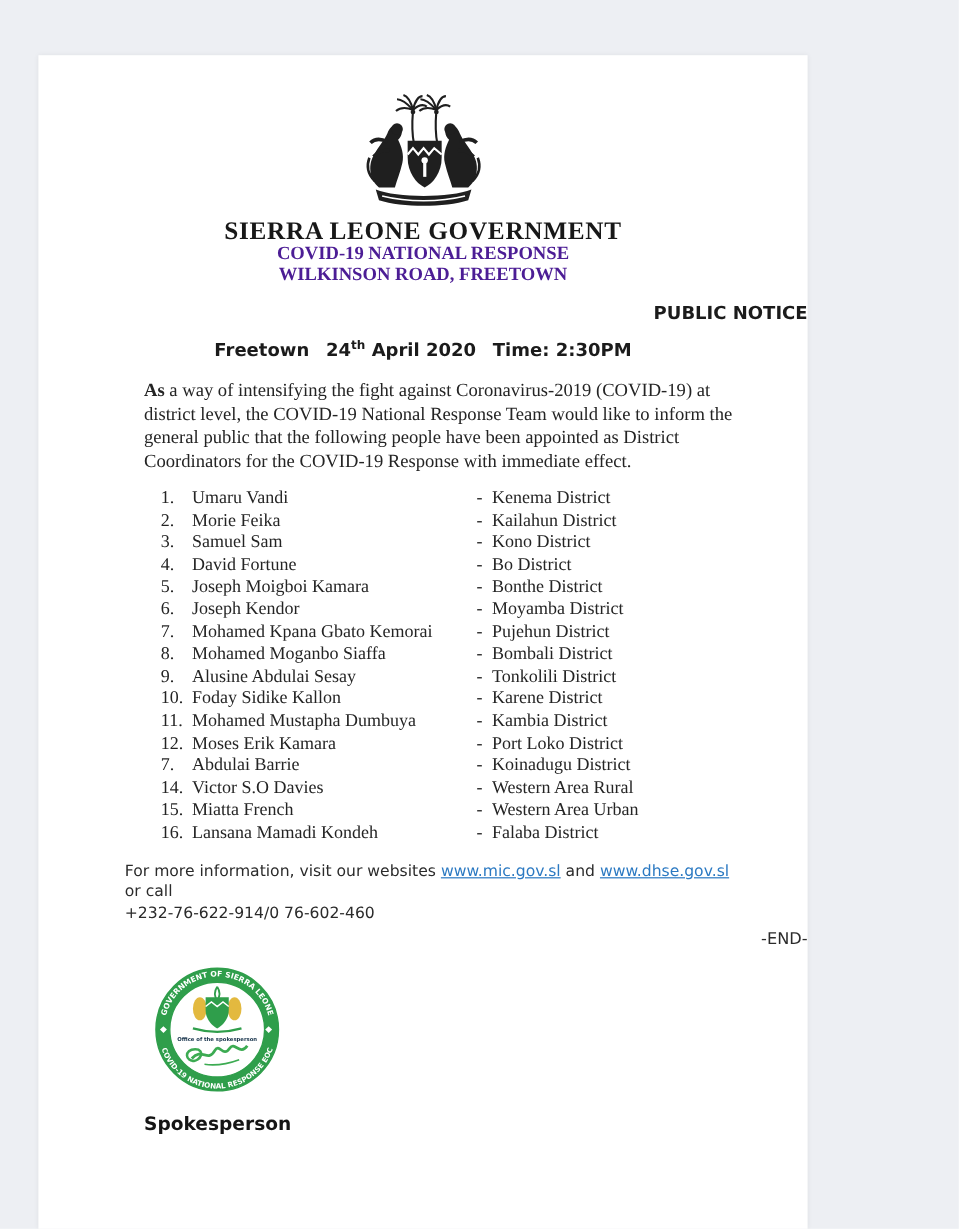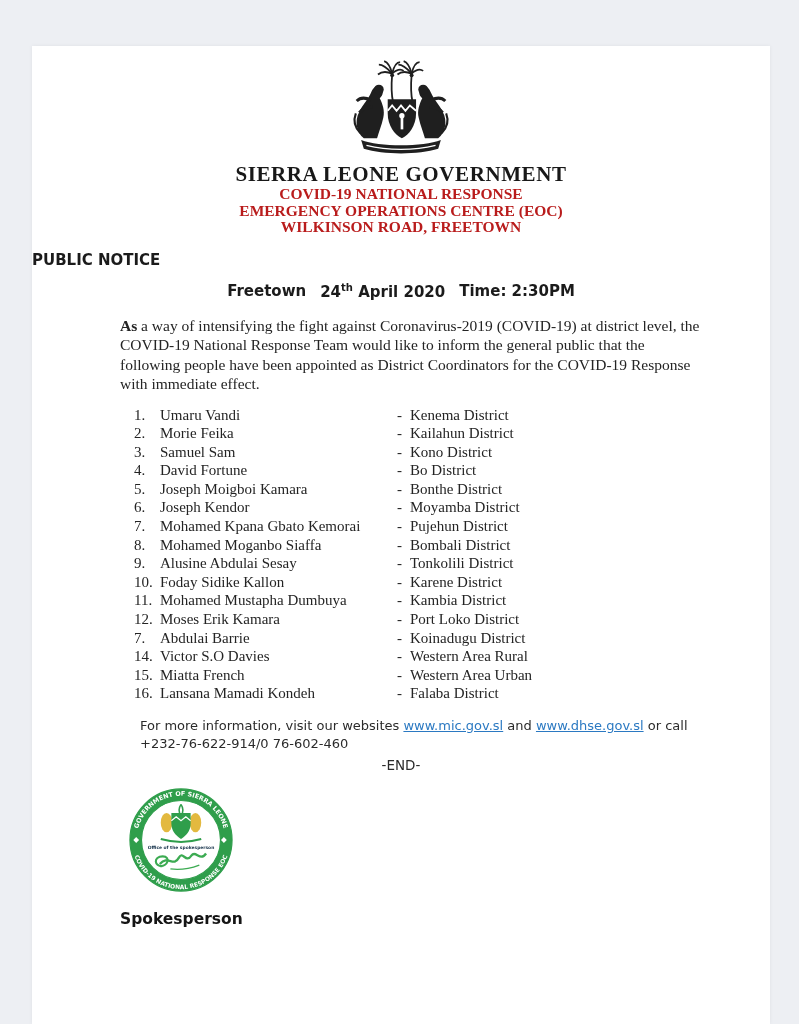--- a/index.html
+++ b/index.html
@@ -7,45 +7,45 @@
     width:799px;height:1024px;
     background:#edeff3;
     position:relative;
     overflow:hidden;
     font-family:"Liberation Serif", serif;
     color:#242424;
   }
   .paper{
     position:absolute;
     left:32px;top:46px;
-    width:738px;height:978px;
+    width:641px;height:978px;
     background:#ffffff;
     box-shadow:0 0 4px rgba(0,0,0,0.06);
     box-sizing:border-box;
-    padding-top:12px;
+    padding-top:30px;
   }
   .crest{display:block;margin:0 auto;width:124px;height:102px;}
   .org-name{
     text-align:center;
     font-weight:bold;
     font-size:21px;
     letter-spacing:0.6px;
     line-height:24px;
     margin-top:2px;
     color:#181818;
   }
   .org-sub{
     text-align:center;
     font-weight:bold;
     font-size:15.5px;
     line-height:16.5px;
-    color:#b91c1c;
+    color:#4c1d95;
   }
   .notice-title{
-    text-align:left;
+    text-align:right;
     font-family:"DejaVu Sans", sans-serif;
     font-weight:bold;
     font-size:15px;
     margin-top:15px;
     color:#1b1b1b;
   }
   .dateline{
     display:flex;
     justify-content:center;
     gap:14px;
@@ -64,32 +64,32 @@
     max-width:580px;
   }
   .body-par .lead{font-weight:bold;}
   .coord-list{margin:12px 0 0 102px;font-size:15px;}
   .coord-row{display:flex;line-height:18.6px;}
   .coord-num{width:26px;flex:none;}
   .coord-name{width:237px;flex:none;}
   .coord-dash{width:13px;flex:none;}
   .coord-district{flex:none;}
   .footer-info{
-    margin:14px 58px 0 108px;
+    margin:14px 58px 0 72px;
     font-family:"DejaVu Sans", sans-serif;
     font-size:13px;
     line-height:17.5px;
     color:#2b2b2b;
   }
   .footer-info a{
     text-decoration:underline;
     cursor:pointer;
   }
   .end-marker{
-    text-align:center;
+    text-align:right;
     font-family:"DejaVu Sans", sans-serif;
     font-size:13.5px;
     margin-top:5px;
     color:#2b2b2b;
   }
   .stamp{display:block;margin:14px 0 0 96px;width:106px;height:106px;}
   .sig-name{
     margin:8px 0 0 88px;
     font-family:"DejaVu Sans", sans-serif;
     font-size:15.5px;
@@ -152,21 +152,20 @@
       <rect x="69.6" y="65" width="3" height="13" fill="#ffffff" stroke="none"></rect>
       <circle cx="71" cy="62.5" r="3" fill="#ffffff" stroke="none"></circle>
 
       <path d="M25,90 C45,98 95,98 115,90 L112,100 C90,107 50,107 28,100 Z" stroke="none"></path>
       <path d="M31,96 C55,102 85,102 109,96" stroke="#ffffff" stroke-width="1.4" fill="none"></path>
     </g>
   </svg>
 
   <div class="org-name">SIERRA LEONE GOVERNMENT</div>
   <div class="org-sub">COVID-19 NATIONAL RESPONSE</div>
-  <div class="org-sub">EMERGENCY OPERATIONS CENTRE (EOC)</div>
   <div class="org-sub">WILKINSON ROAD, FREETOWN</div>
 
   <div class="notice-title">PUBLIC NOTICE</div>
   <div class="dateline">
     <span>Freetown</span>
     <span><span>24</span><sup>th</sup><span> April 2020</span></span>
     <span>Time: 2:30PM</span>
   </div>
 
   <div class="body-par"><span class="lead">As</span><span> a way of intensifying the fight against Coronavirus-2019 (COVID-19) at district level, the COVID-19 National Response Team would like to inform the general public that the following people have been appointed as District Coordinators for the COVID-19 Response with immediate effect.</span></div>

